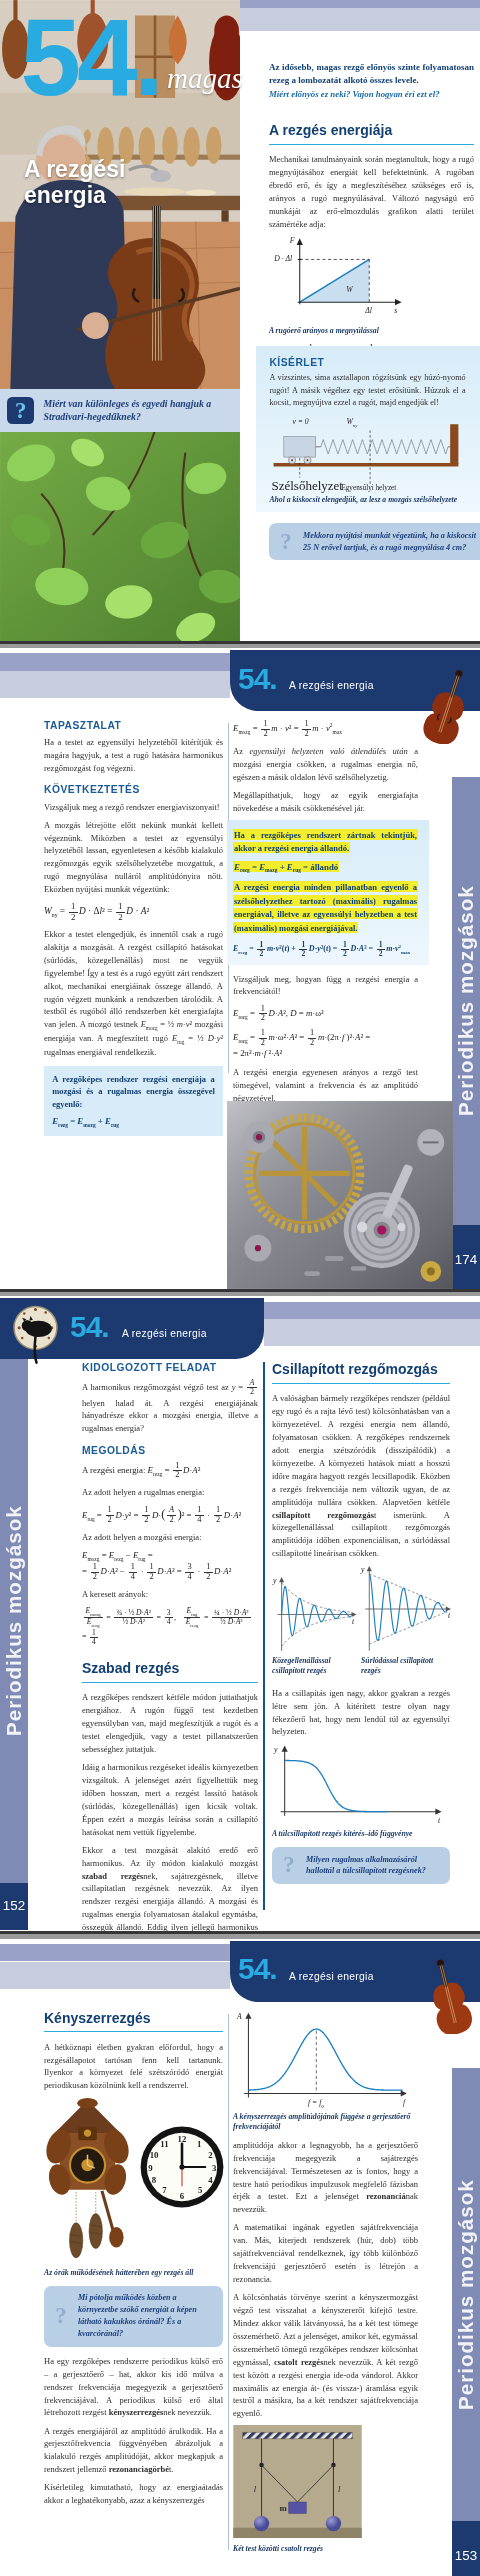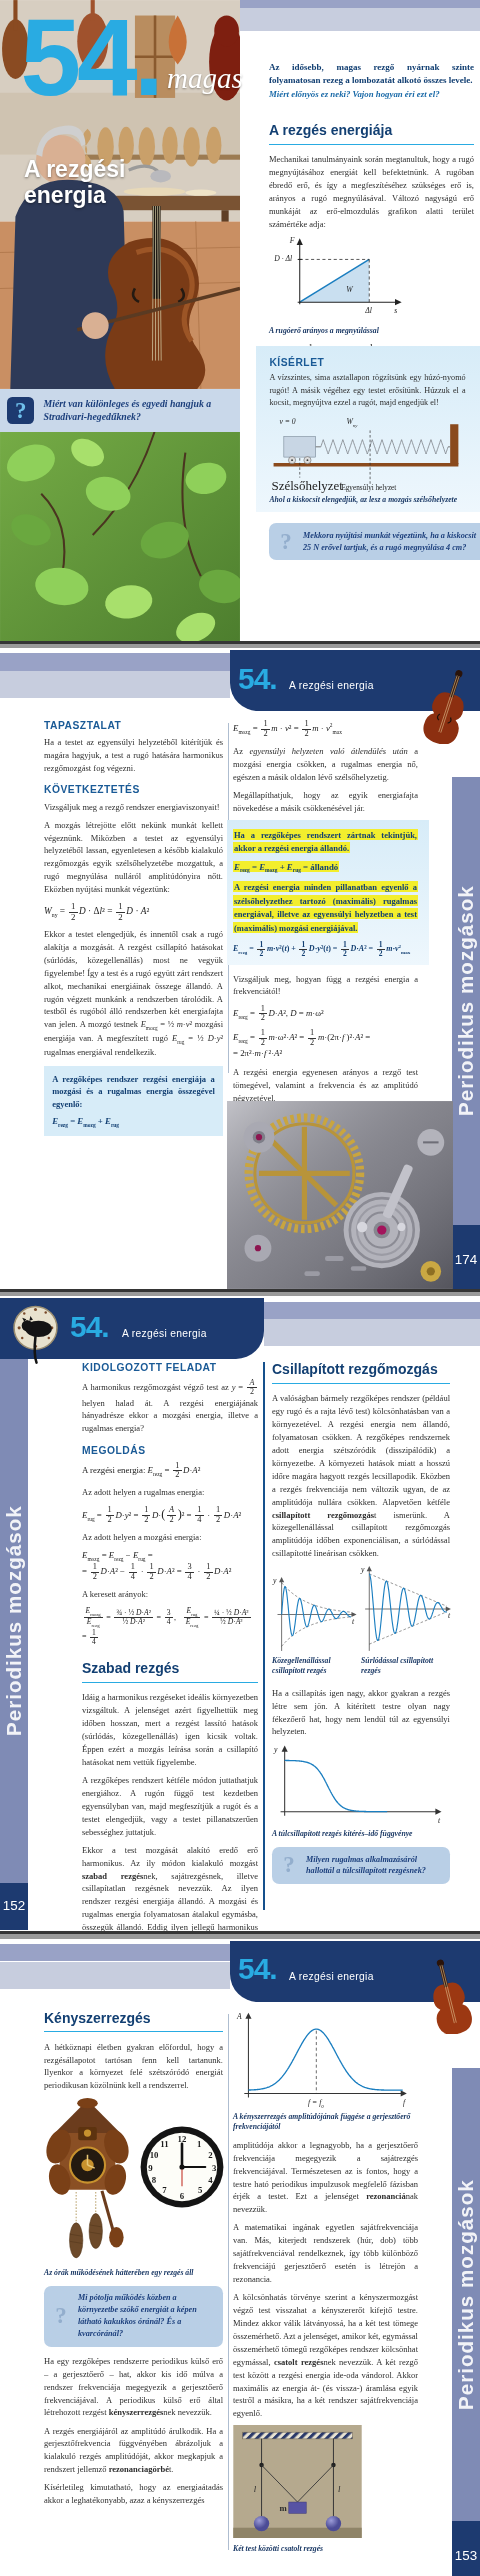--- a/index.html
+++ b/index.html
@@ -141,21 +141,21 @@
   </div>
 
   <div class="p1-big" style="left:20.6px;top:3.1px">54.</div>
   <div class="p1-lecke" style="left:167px;top:62px">magas</div>
   <div class="p1-title" style="left:24px;top:156px;width:134px">A rezgési<br>energia</div>
 
   <div class="band-d" style="left:240px;top:0;width:240px;height:8.2px"></div>
   <div class="band-l" style="left:240px;top:8.2px;width:240px;height:23px"></div>
 
   <div class="col" style="left:269px;top:61px;width:205px">
-    <div class="intro-b">Az idősebb, magas rezgő nyárnak szinte folyamatosan rezeg a lombozatát alkotó összes levele.</div>
+    <div class="intro-b">Az idősebb, magas rezgő előnyös szinte folyamatosan rezeg a lombozatát alkotó összes levele.</div>
     <div class="intro-i">Miért előnyös ez neki? Vajon hogyan éri ezt el?</div>
     <h2 class="sec-title" style="margin-top:24px">A rezgés energiája</h2>
     <p class="para">Mechanikai tanulmányaink során megtanultuk, hogy a rugó megnyújtásához energiát kell befektetnünk. A rugóban ébredő erő, és így a megfeszítéséhez szükséges erő is, arányos a rugó megnyúlásával. Változó nagyságú erő munkáját az erő-elmozdulás grafikon alatti terület számértéke adja:</p>
 
     <div class="fig" style="width:139px;height:87px;margin:3.1px 0 0 5.2px">
       <svg width="139" height="87" viewBox="0 0 270 168">
         <polygon points="50,128 185,128 185,45" fill="#c9dff0"></polygon>
         <line x1="50" y1="128" x2="185" y2="45" stroke="#1a7ec0" stroke-width="3"></line>
         <line x1="50" y1="12" x2="50" y2="132" stroke="#222" stroke-width="2"></line>
         <line x1="46" y1="128" x2="240" y2="128" stroke="#222" stroke-width="2"></line>
@@ -231,21 +231,21 @@
         <circle cx="44" cy="88" r="7" fill="#ddd" stroke="#555"></circle>
             <circle cx="74" cy="88" r="7" fill="#ddd" stroke="#555"></circle>
         <circle cx="44" cy="88" r="1.8" fill="#333"></circle>
             <circle cx="74" cy="88" r="1.8" fill="#333"></circle>
         <line x1="90" y1="62" x2="100" y2="62" stroke="#777" stroke-width="2"></line>
         <polyline fill="none" stroke="#8a8f96" stroke-width="1.8" points="100.0,62.0 101.0,59.2 101.9,56.4 102.9,53.6 103.8,50.8 104.8,48.0 105.7,50.8 106.7,53.6 107.6,56.4 108.6,59.2 109.5,62.0 110.5,64.8 111.4,67.6 112.4,70.4 113.4,73.2 114.3,76.0 115.3,73.2 116.2,70.4 117.2,67.6 118.1,64.8 119.1,62.0 120.0,59.2 121.0,56.4 121.9,53.6 122.9,50.8 123.8,48.0 124.8,50.8 125.8,53.6 126.7,56.4 127.7,59.2 128.6,62.0 129.6,64.8 130.5,67.6 131.5,70.4 132.4,73.2 133.4,76.0 134.3,73.2 135.3,70.4 136.2,67.6 137.2,64.8 138.2,62.0 139.1,59.2 140.1,56.4 141.0,53.6 142.0,50.8 142.9,48.0 143.9,50.8 144.8,53.6 145.8,56.4 146.7,59.2 147.7,62.0 148.6,64.8 149.6,67.6 150.6,70.4 151.5,73.2 152.5,76.0 153.4,73.2 154.4,70.4 155.3,67.6 156.3,64.8 157.2,62.0 158.2,59.2 159.1,56.4 160.1,53.6 161.0,50.8 162.0,48.0 163.0,50.8 163.9,53.6 164.9,56.4 165.8,59.2 166.8,62.0 167.7,64.8 168.7,67.6 169.6,70.4 170.6,73.2 171.5,76.0 172.5,73.2 173.4,70.4 174.4,67.6 175.4,64.8 176.3,62.0 177.3,59.2 178.2,56.4 179.2,53.6 180.1,50.8 181.1,48.0 182.0,50.8 183.0,53.6 183.9,56.4 184.9,59.2 185.8,62.0 186.8,64.8 187.8,67.6 188.7,70.4 189.7,73.2 190.6,76.0 191.6,73.2 192.5,70.4 193.5,67.6 194.4,64.8 195.4,62.0 196.3,59.2 197.3,56.4 198.2,53.6 199.2,50.8 200.2,48.0 201.1,50.8 202.1,53.6 203.0,56.4 204.0,59.2 204.9,62.0 205.9,64.8 206.8,67.6 207.8,70.4 208.7,73.2 209.7,76.0 210.6,73.2 211.6,70.4 212.6,67.6 213.5,64.8 214.5,62.0 215.4,59.2 216.4,56.4 217.3,53.6 218.3,50.8 219.2,48.0 220.2,50.8 221.1,53.6 222.1,56.4 223.0,59.2 224.0,62.0 225.0,64.8 225.9,67.6 226.9,70.4 227.8,73.2 228.8,76.0 229.7,73.2 230.7,70.4 231.6,67.6 232.6,64.8 233.5,62.0 234.5,59.2 235.4,56.4 236.4,53.6 237.4,50.8 238.3,48.0 239.3,50.8 240.2,53.6 241.2,56.4 242.1,59.2 243.1,62.0 244.0,64.8 245.0,67.6 245.9,70.4 246.9,73.2 247.8,76.0 248.8,73.2 249.8,70.4 250.7,67.6 251.7,64.8 252.6,62.0 253.6,59.2 254.5,56.4 255.5,53.6 256.4,50.8 257.4,48.0 258.3,50.8 259.3,53.6 260.2,56.4 261.2,59.2 262.2,62.0 263.1,64.8 264.1,67.6 265.0,70.4 266.0,73.2 266.9,76.0 267.9,73.2 268.8,70.4 269.8,67.6 270.7,64.8 271.7,62.0 272.6,59.2 273.6,56.4 274.6,53.6 275.5,50.8 276.5,48.0 277.4,50.8 278.4,53.6 279.3,56.4 280.3,59.2 281.2,62.0 282.2,64.8 283.1,67.6 284.1,70.4 285.0,73.2 286.0,76.0 287.0,73.2 287.9,70.4 288.9,67.6 289.8,64.8 290.8,62.0 291.7,59.2 292.7,56.4 293.6,53.6 294.6,50.8 295.5,48.0 296.5,50.8 297.4,53.6 298.4,56.4 299.4,59.2 300.3,62.0 301.3,64.8 302.2,67.6 303.2,70.4 304.1,73.2 305.1,76.0 306.0,73.2 307.0,70.4 307.9,67.6 308.9,64.8 309.8,62.0 310.8,59.2 311.8,56.4 312.7,53.6 313.7,50.8 314.6,48.0 315.6,50.8 316.5,53.6 317.5,56.4 318.4,59.2 319.4,62.0 320.3,64.8 321.3,67.6 322.2,70.4 323.2,73.2 324.2,76.0 325.1,73.2 326.1,70.4 327.0,67.6 328.0,64.8 328.9,62.0 329.9,59.2 330.8,56.4 331.8,53.6 332.7,50.8 333.7,48.0 334.6,50.8 335.6,53.6 336.6,56.4 337.5,59.2 338.5,62.0 339.4,64.8 340.4,67.6 341.3,70.4 342.3,73.2 343.2,76.0 344.2,73.2 345.1,70.4 346.1,67.6 347.0,64.8 348.0,62.0"></polyline>
         <line x1="348" y1="62" x2="352" y2="62" stroke="#777" stroke-width="2"></line>
         <line x1="59" y1="84" x2="59" y2="122" stroke="#333" stroke-width="1.4" stroke-dasharray="5 4"></line>
         <line x1="196" y1="30" x2="196" y2="134" stroke="#333" stroke-width="1.4" stroke-dasharray="5 4"></line>
       </svg>
-      <div class="flabel" style="left:10px;top:2.1px"><i>v</i> = 0</div>
+      <div class="flabel" style="left:23px;top:2.1px"><i>v</i> = 0</div>
       <div class="flabel" style="left:77px;top:2.1px"><i>W</i><sub>ny</sub></div>
       <div class="flabel" style="left:2.1px;top:63px;font-style:normal;font-size:13px">Szélsőhelyzet</div>
       <div class="flabel" style="left:72px;top:69px;font-style:normal;font-size:7.2px">Egyensúlyi helyzet</div>
     </div>
     <div class="caption">Ahol a kiskocsit elengedjük, az lesz a mozgás szélső­helyzete</div>
   </div>
 
   <div class="qbox" style="position:absolute;left:269px;top:523px;width:180px">
     <span class="qmark">?</span>
     <span>Mekkora nyújtási munkát végeztünk, ha a kiskocsit 25 N erővel tartjuk, és a rugó megnyúlása 4 cm?</span>
@@ -488,22 +488,22 @@
             <span><i>E</i><sub>rug</sub></span>
             <span><i>E</i><sub>rezg</sub></span>
           </span> = <span class="frac">
             <span>¼ · ½ <i>D</i>·<i>A</i>²</span>
             <span>½ <i>D</i>·<i>A</i>²</span>
           </span> = <span class="frac">
             <span>1</span>
             <span>4</span>
           </span></div>
     <h2 class="sec-title" style="margin-top:15.5px">Szabad rezgés</h2>
+    <p class="para">A rezgőképes rendszert kétféle módon juttathatjuk energiához. A rugón függő test kezdetben egyensúlyban van, majd megfeszítjük a rugót és a testet elengedjük, vagy a testet pillanatszerűen sebességhez juttatjuk.</p>
     <p class="para">Idáig a harmonikus rezgéseket ideális környezetben vizsgáltuk. A jelenséget azért figyelhettük meg időben hosszan, mert a rezgést lassító hatások (súrlódás, közegellenállás) igen kicsik voltak. Éppen ezért a mozgás leírása során a csillapító hatásokat nem vettük figyelembe.</p>
-    <p class="para">A rezgőképes rendszert kétféle módon juttathatjuk energiához. A rugón függő test kezdetben egyensúlyban van, majd megfeszítjük a rugót és a testet elengedjük, vagy a testet pillanatszerűen sebességhez juttatjuk.</p>
     <p class="para">Ekkor a test mozgását alakító eredő erő harmonikus. Az ily módon kialakuló mozgást <b>szabad rezgés</b>nek, sajátrezgésnek, illetve csillapítatlan rezgésnek nevezzük. Az ilyen rendszer rezgési energiája állandó. A mozgási és rugalmas energia folyamatosan átalakul egymásba, összegük állandó. Eddig ilyen jellegű harmonikus rezgéseket vizsgáltunk. A szabad rezgést az amplitúdó időbeli állandósága jellemzi. Frekvenciáját nak () nevezzük.</p>
   </div>
 
   <div class="col" style="left:272px;top:66px;width:178px">
     <h2 class="sec-title" style="margin-top:0">Csillapított rezgőmozgás</h2>
     <p class="para">A valóságban bármely rezgőképes rendszer (például egy rugó és a rajta lévő test) kölcsönhatásban van a környezetével. A rezgési energia nem állandó, folyamatosan csökken. A rezgőképes rendszernek adott energia szétszóródik (disszipálódik) a környezetbe. A környezeti hatások miatt a hosszú időre magára hagyott rezgés lecsillapodik. Eközben a rezgés frekvenciája nem változik ugyan, de az amplitúdója nullára csökken. Alapvetően kétféle <b>csillapított rezgőmozgás</b>t ismerünk. A közegellenállással csillapított rezgőmozgás amplitúdója időben exponenciálisan, a súrlódással csillapítotté lineárisan csökken.</p>
     <div style="display:flex;gap:2.1px;align-items:flex-end">
       <div>
         <div class="fig" style="width:87px;height:77px">
           <svg width="87" height="77" viewBox="0 0 168 150">

